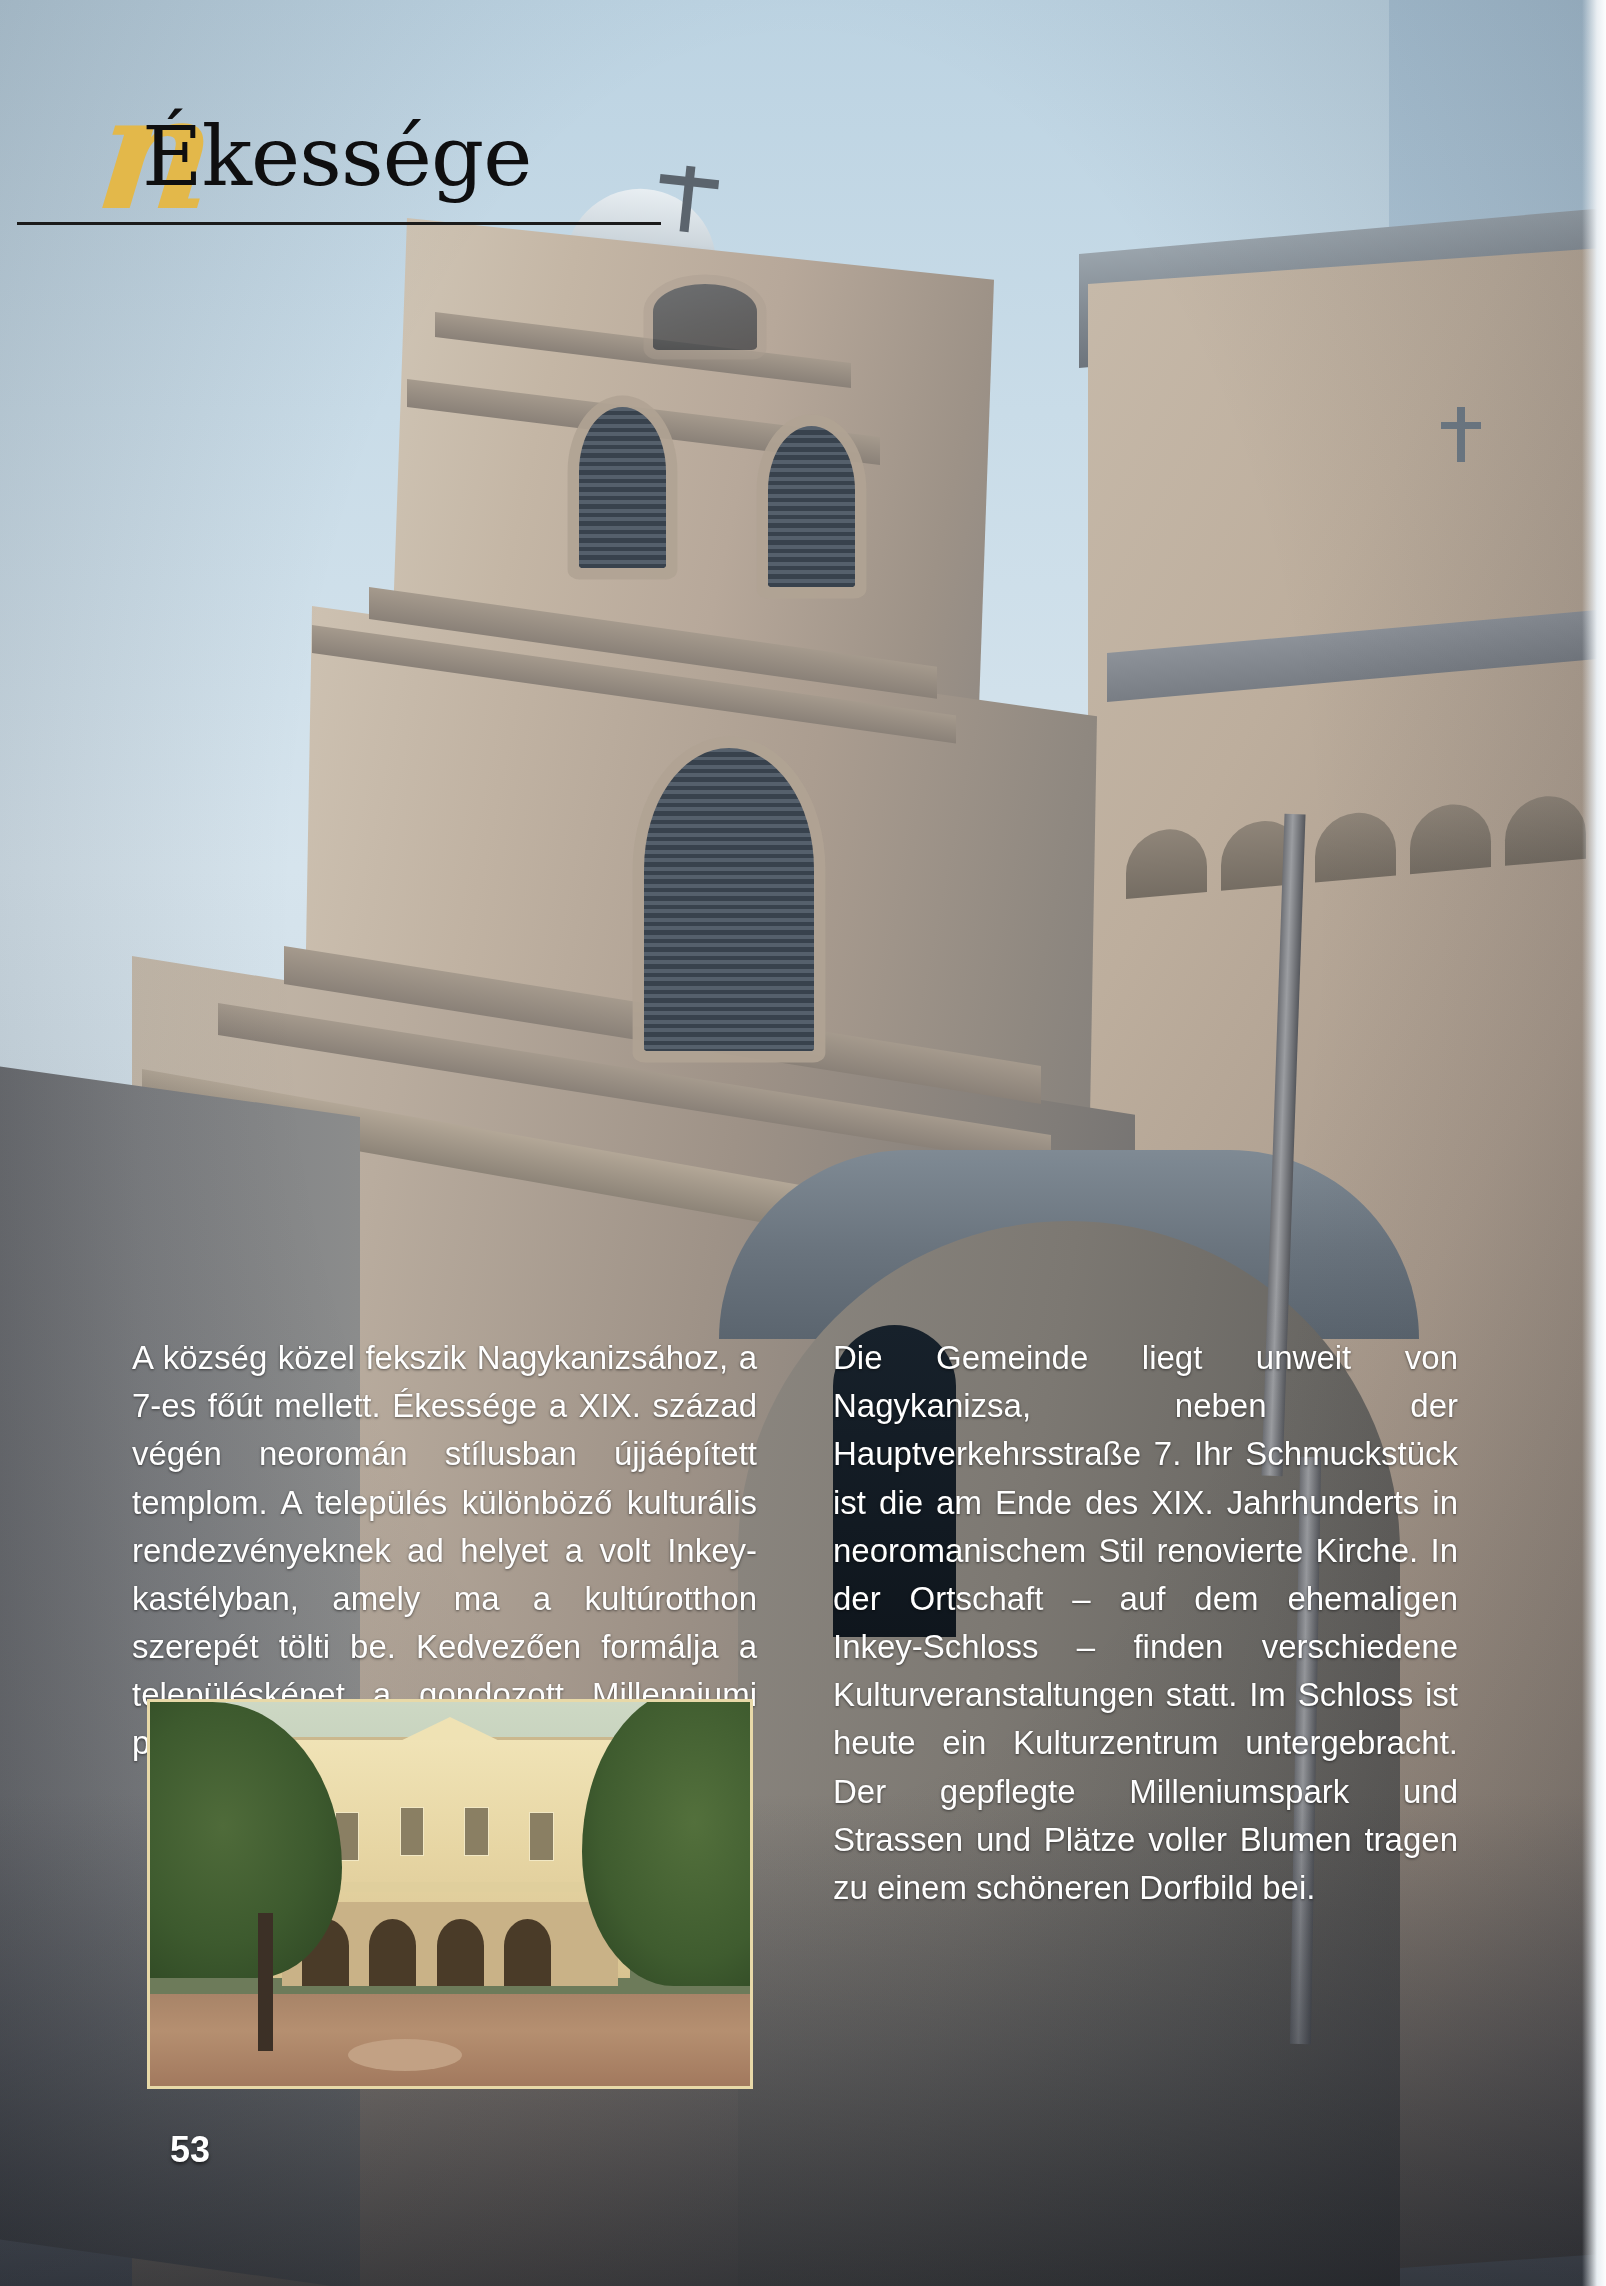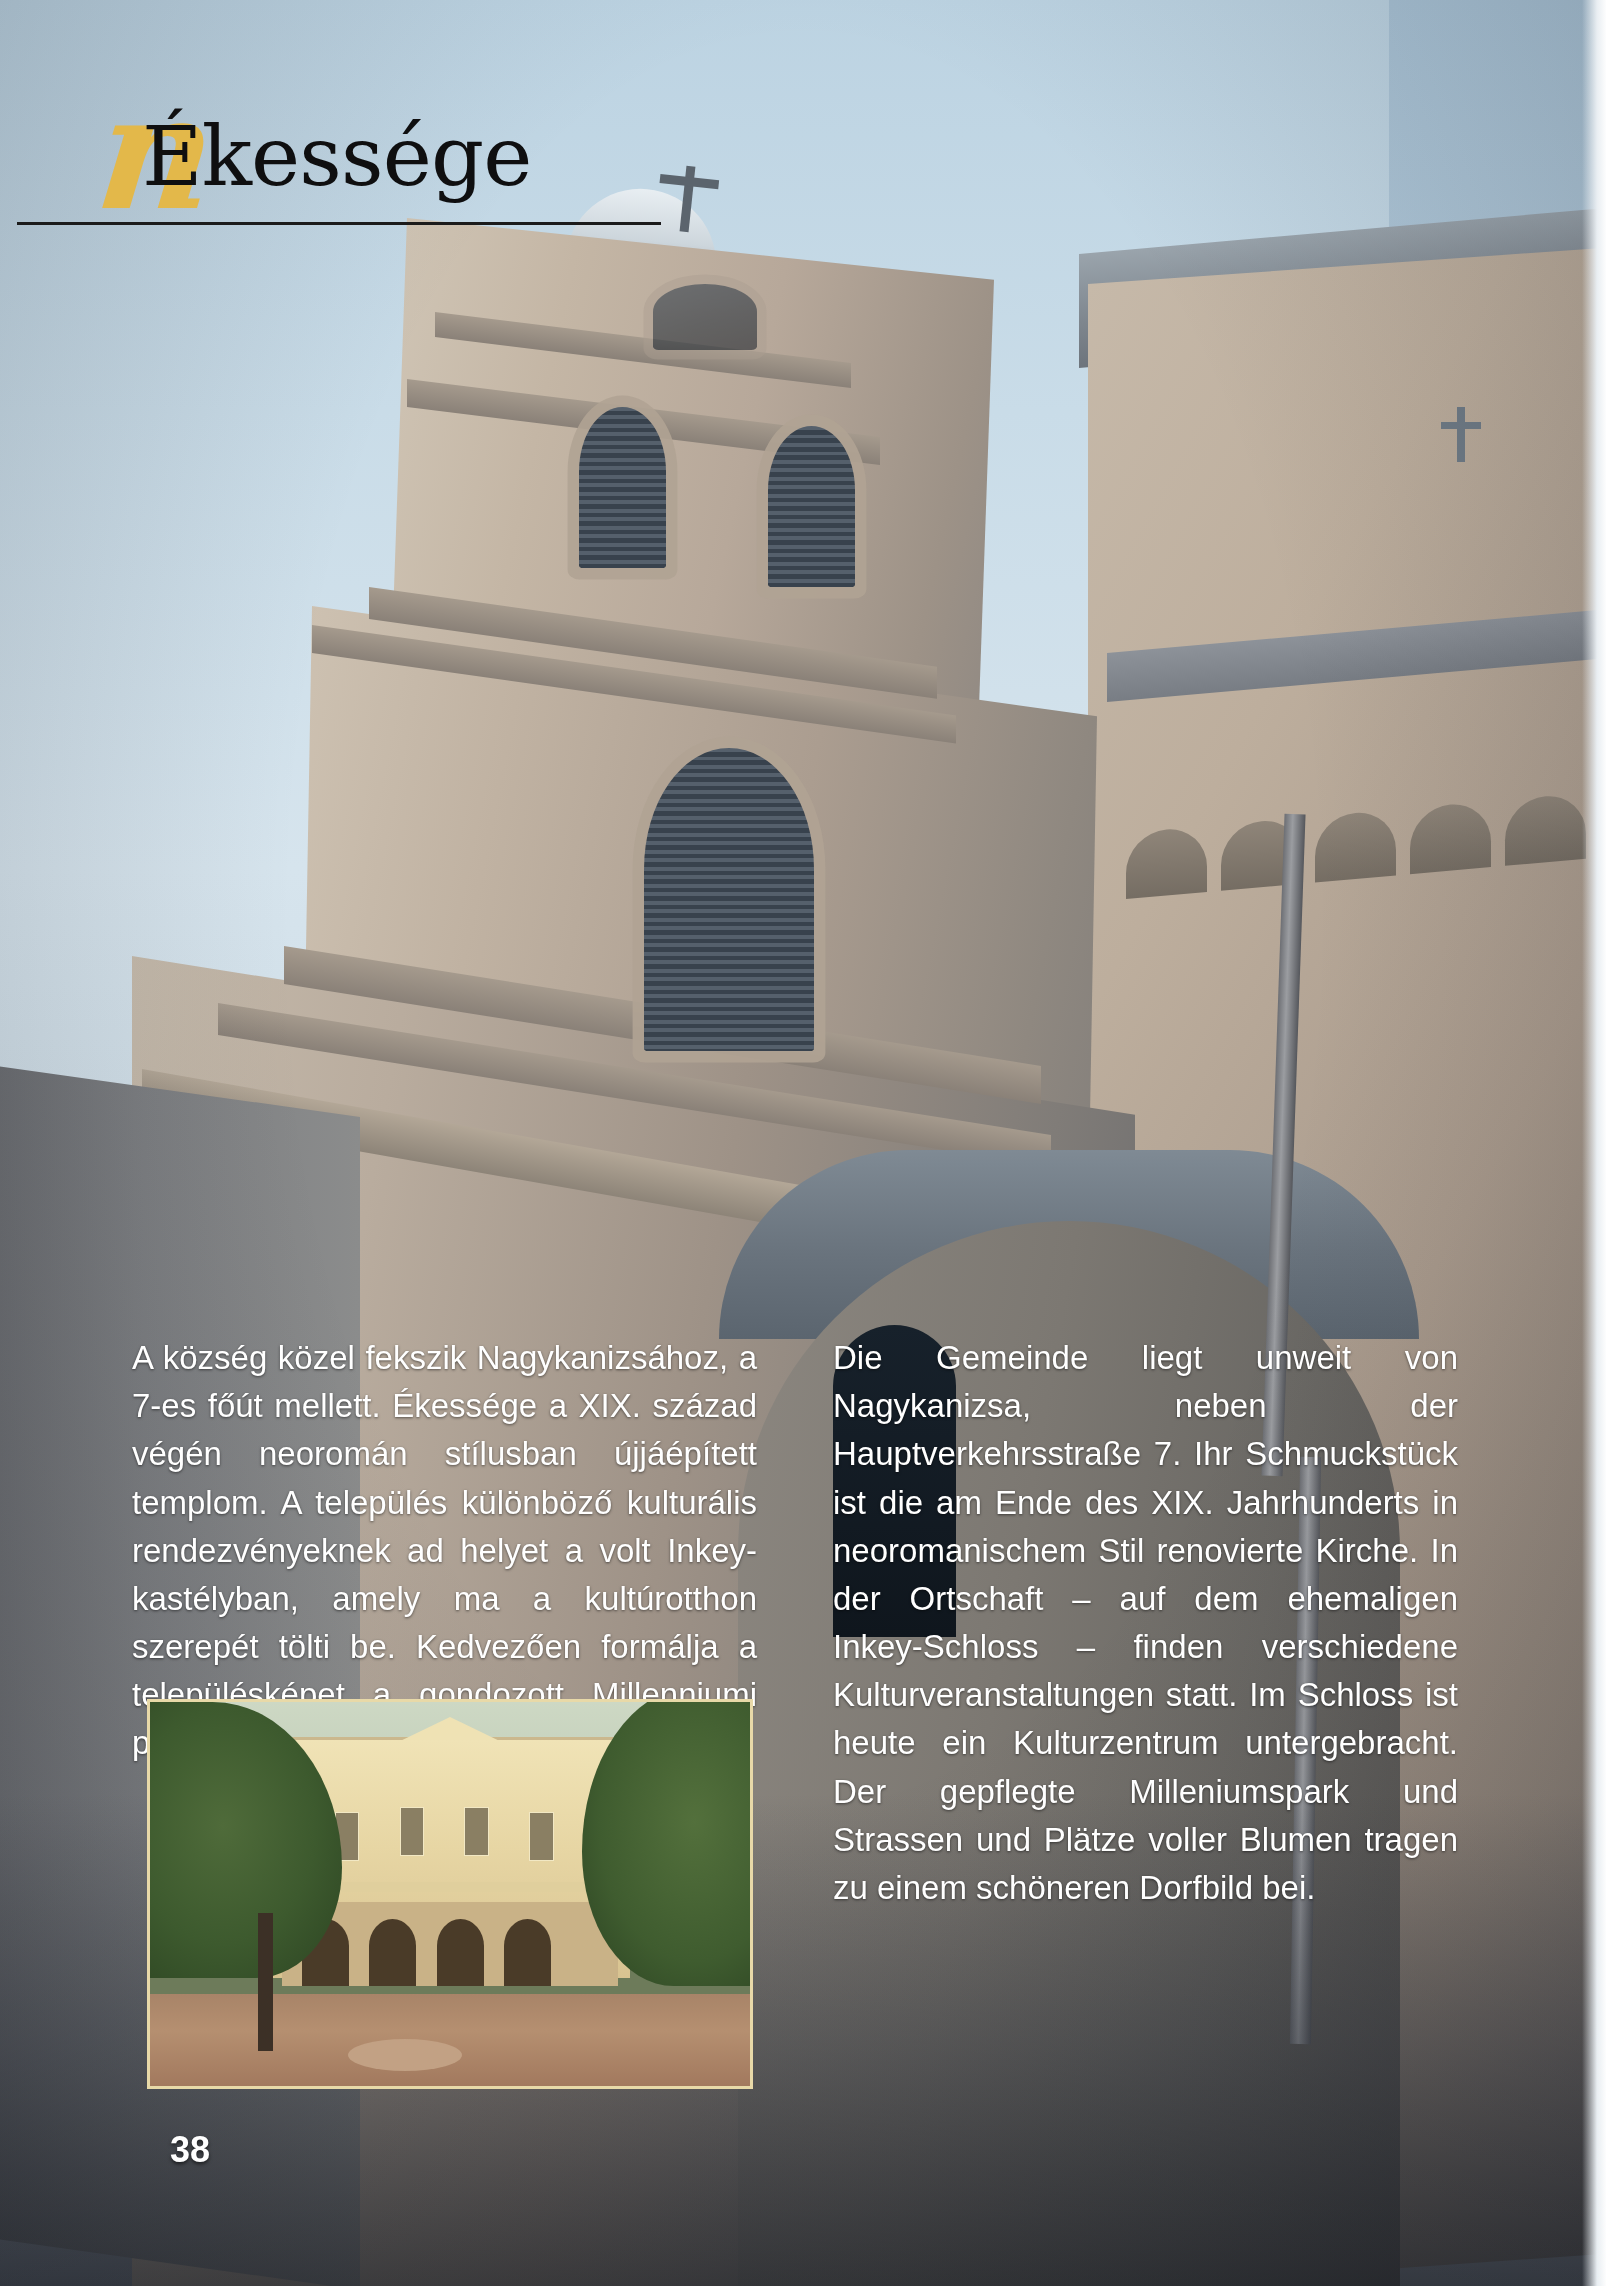--- a/index.html
+++ b/index.html
@@ -559,16 +559,16 @@
       <div class="inset-archhole" style="left:46%;"></div>
       <div class="inset-archhole" style="left:66%;"></div>
     </div>
     <div class="inset-ground"></div>
     <div class="inset-circle"></div>
     <div class="inset-tree-left"></div>
     <div class="inset-trunk"></div>
     <div class="inset-tree-right"></div>
   </div>
 
-  <div class="page-number">38</div>
+  <div class="page-number">53</div>
 
 </div>
 
 
 </body></html>

